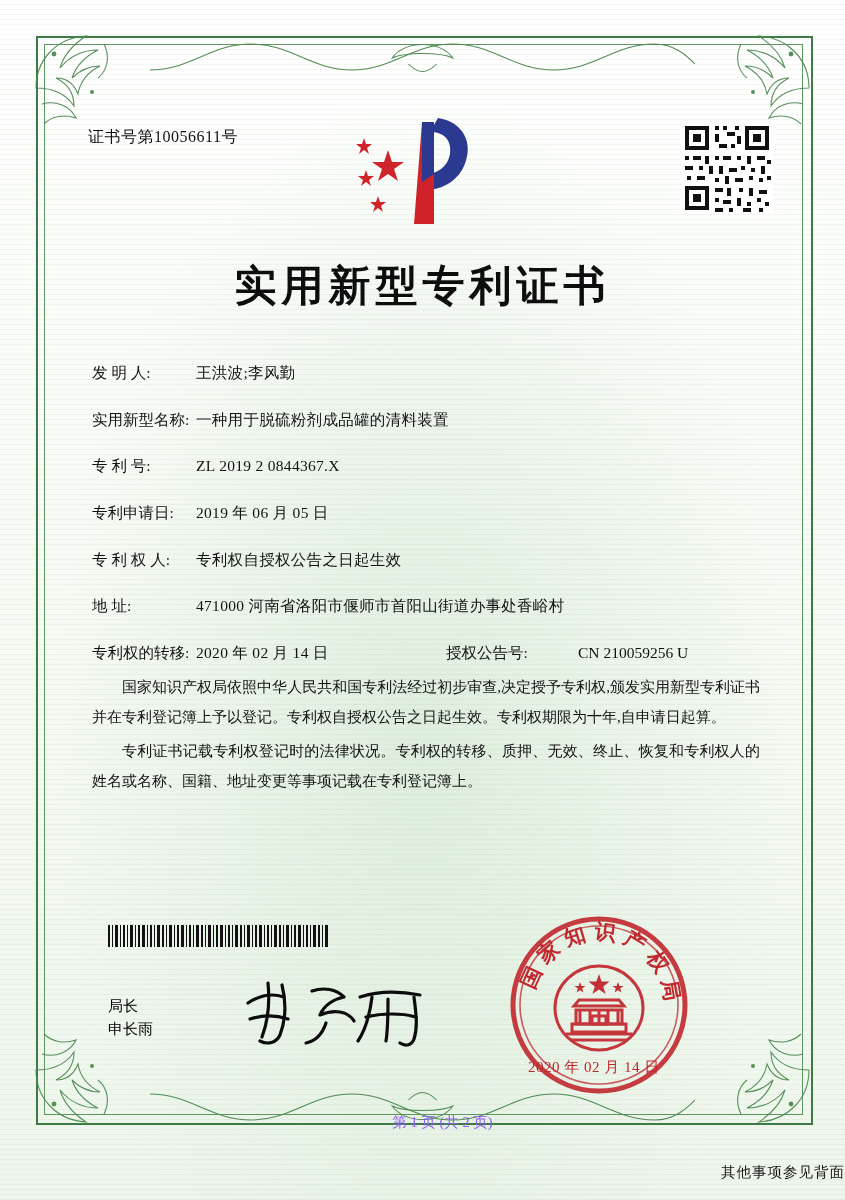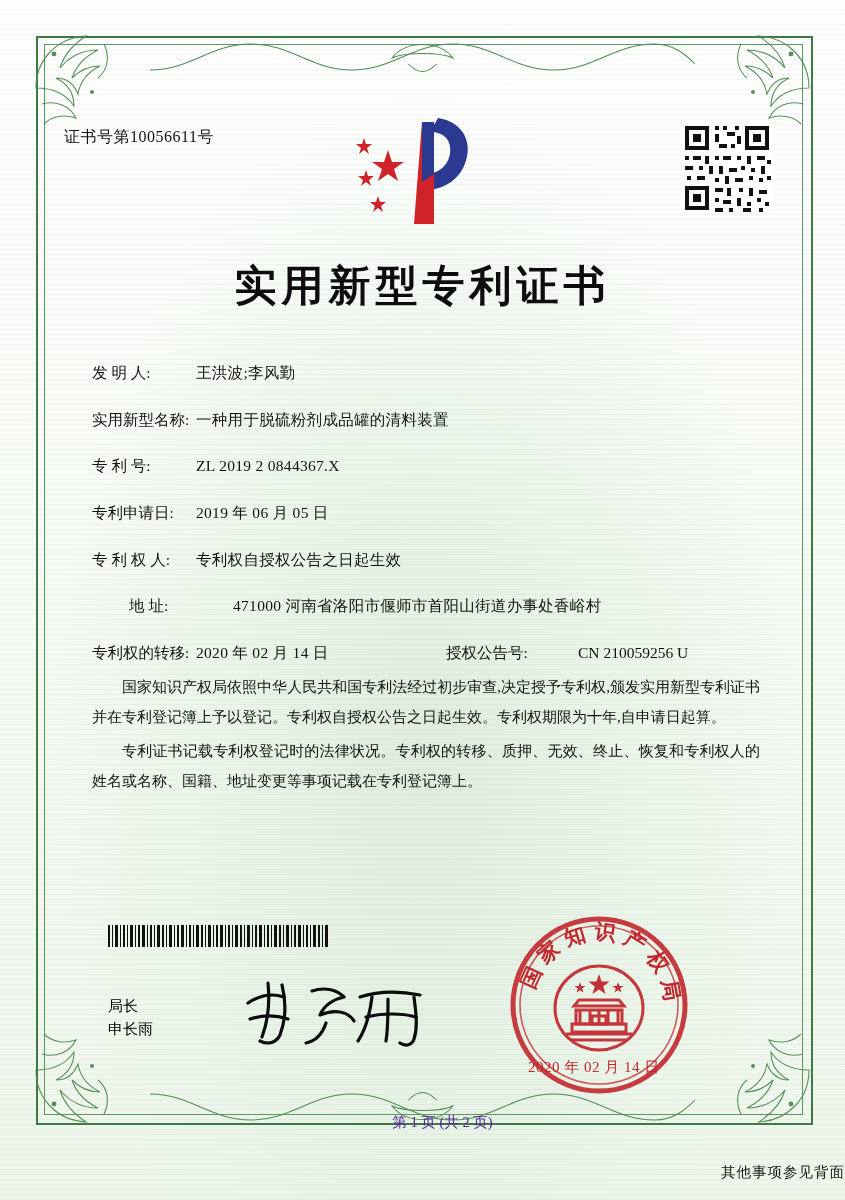--- a/index.html
+++ b/index.html
@@ -70,21 +70,21 @@
     left: 150px; right: 150px; bottom: 70px;
     height: 46px;
     color: #4f8a52;
     transform: scaleY(-1);
   }
   .edge-bottom svg { width: 100%; height: 46px; display:block; }
 
   
   .cert-no {
     position: absolute;
-    left: 64px; top: 127px;
+    left: 88px; top: 127px;
     font-size: 16px;
     letter-spacing: .5px;
     color: #111;
   }
   .emblem {
     position: absolute;
     left: 352px; top: 112px;
     width: 132px; height: 118px;
   }
   .emblem svg { display:block; }
@@ -121,21 +121,21 @@
     align-items: baseline;
     margin-bottom: 25px;
     line-height: 1.4;
   }
   .field-label {
     width: 104px;
     flex: 0 0 104px;
     letter-spacing: 0px;
     white-space: nowrap;
   }
-  .lbl-addr { letter-spacing: 0; margin-left: 37px; }
+  .lbl-addr { letter-spacing: 0; }
   .field-value {
     flex: 1 1 auto;
     letter-spacing: .3px;
   }
   .field-row.two-col .field-value { flex: 0 0 auto; width: 250px; }
   .field-label-2 {
     flex: 0 0 auto;
     width: 112px;
     white-space: nowrap;
   }
@@ -194,21 +194,21 @@
     color: #c1272d;
     letter-spacing: .5px;
   }
 
   
   .page-num {
     position: absolute;
     left: 0; right: 0; top: 1113px;
     text-align: center;
     font-size: 14.5px;
-    color: #4c1d95;
+    color: #8b5cf6;
     padding-left: 40px;
   }
   .footer-note {
     position: absolute;
     left: 0; right: 0; top: 1163px;
     text-align: right;
     font-size: 14.5px;
     color: #161616;
     letter-spacing: 1px;
   }

